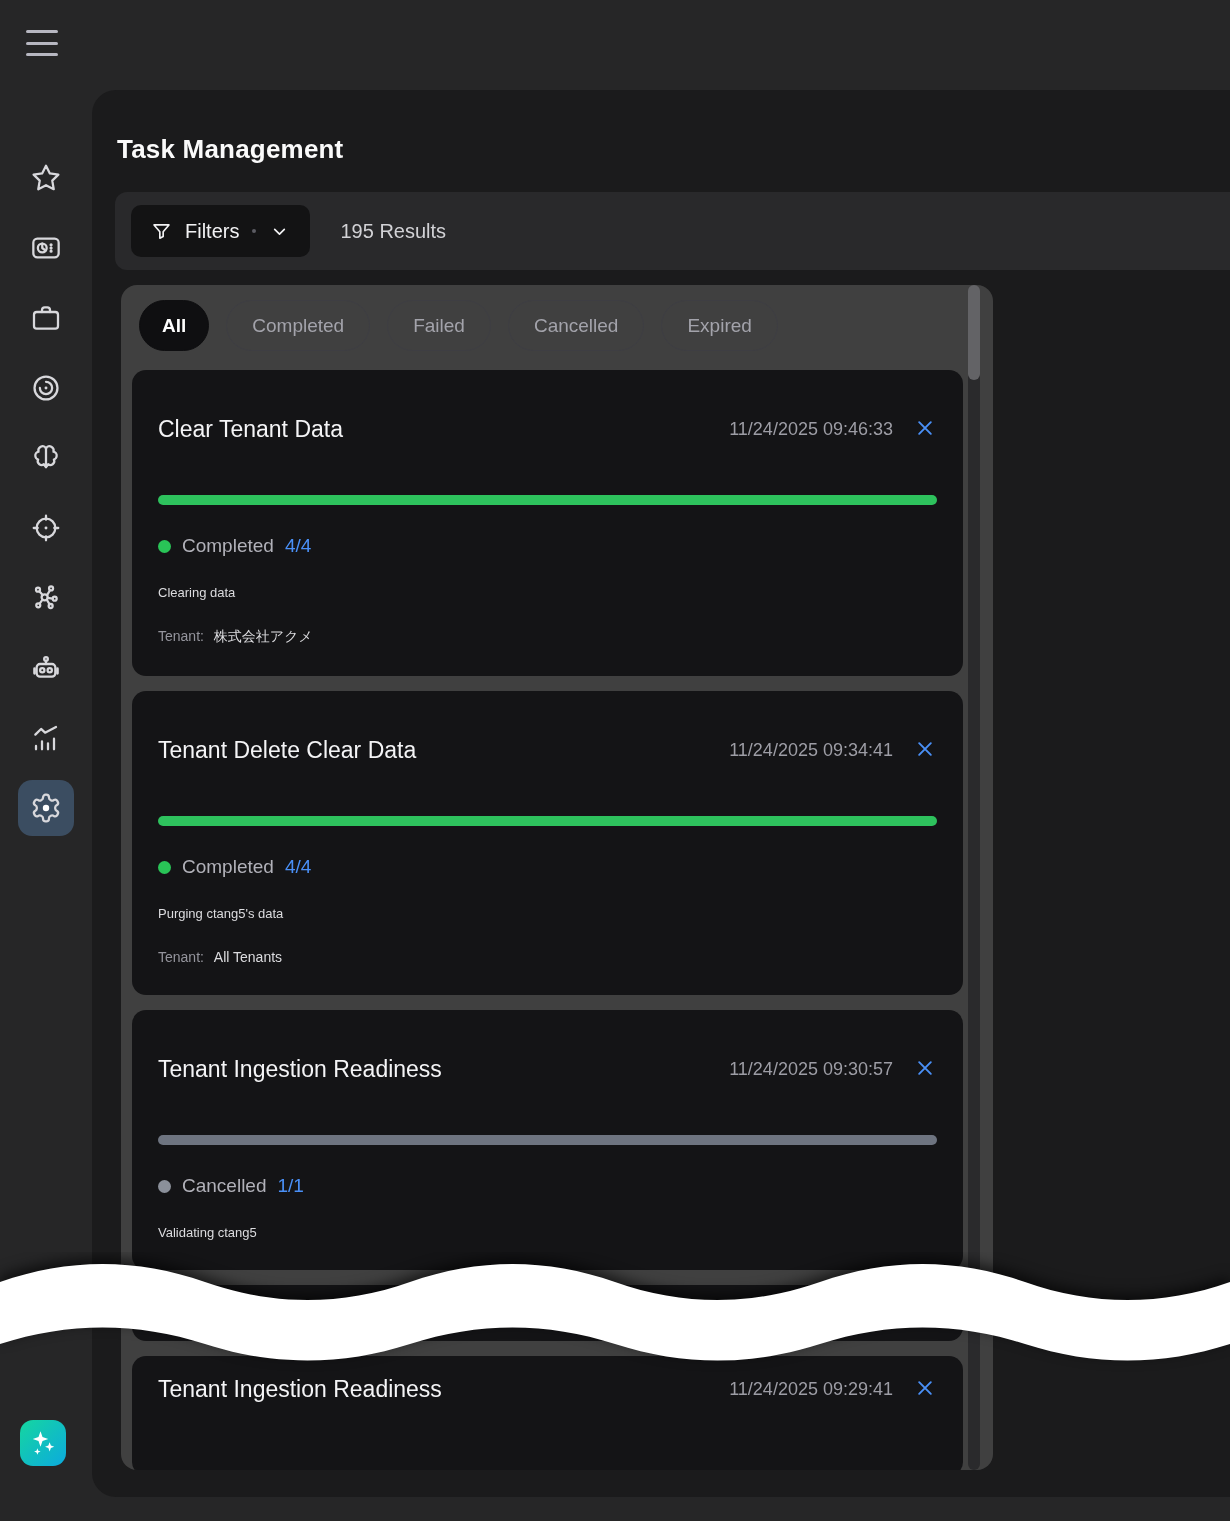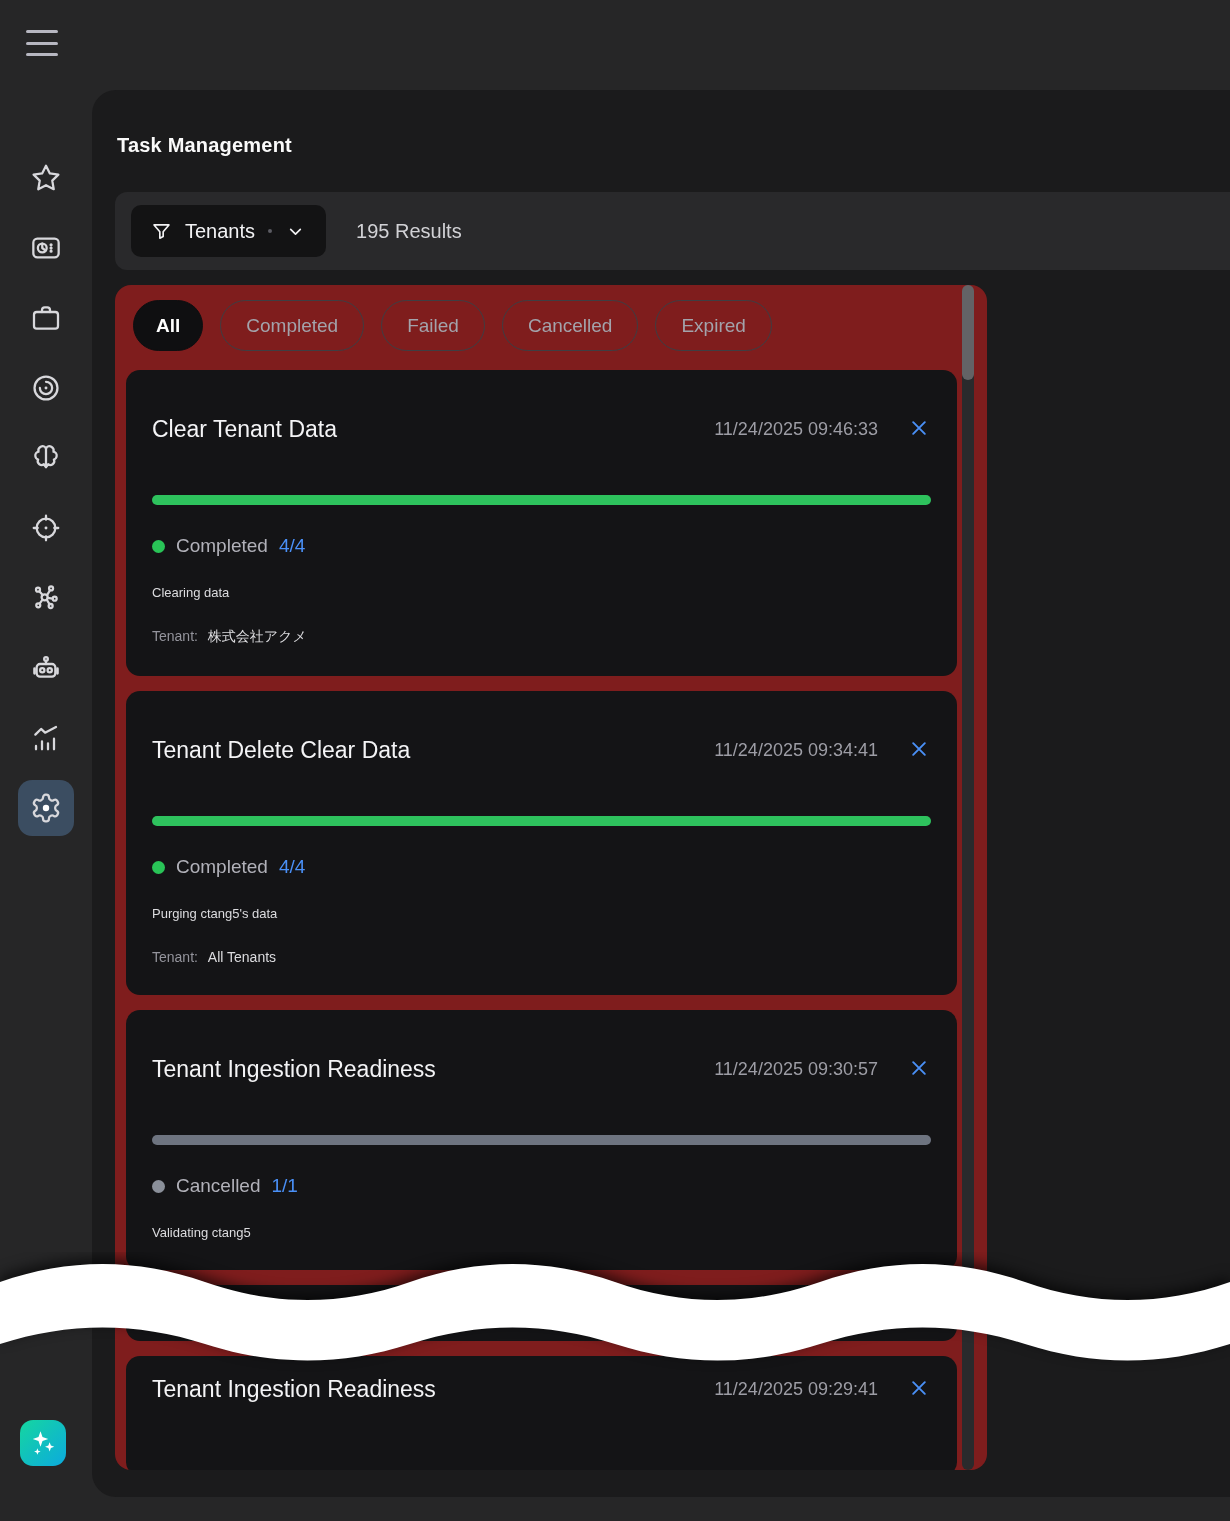--- a/index.html
+++ b/index.html
@@ -22,43 +22,43 @@
   .nav-item svg { width:32px; height:32px; stroke:#d8d8dc; fill:none; stroke-width:1.7; stroke-linecap:round; stroke-linejoin:round; }
   .nav-item.active { background:#3b4d61; }
   .ai-button { position:absolute; left:20px; bottom:55px; width:46px; height:46px; border-radius:13px;
     background:linear-gradient(135deg,#15d6a0 0%,#0caade 100%); border:none; cursor:pointer;
     display:flex; align-items:center; justify-content:center; }
   .ai-button svg { width:30px; height:30px; fill:#fff; }
 
   
   .panel { position:absolute; left:92px; top:90px; width:1138px; height:1407px;
     background:#1b1b1c; border-radius:24px 0 0 24px; }
-  .page-title { position:absolute; left:25px; top:44px; font-size:20px; font-weight:bold; color:#fafafa; letter-spacing:.2px; }
+  .page-title { position:absolute; left:25px; top:44px; font-size:26px; font-weight:bold; color:#fafafa; letter-spacing:.2px; }
 
   .filter-bar { position:absolute; left:23px; top:102px; right:0; height:78px;
     background:#29292b; border-radius:12px 0 0 12px; display:flex; align-items:center; }
   .filters-btn { margin-left:16px; height:52px; padding:0 20px; background:#131314; border:none; border-radius:10px;
     display:flex; align-items:center; gap:13px; cursor:pointer; color:#f2f2f4; font-size:20px; font-family:inherit; }
   .filters-btn svg { width:21px; height:21px; stroke:#f2f2f4; fill:none; stroke-width:1.9; stroke-linecap:round; stroke-linejoin:round; }
   .filters-dot { width:4px; height:4px; border-radius:50%; background:#5c5c63; }
   .results { margin-left:30px; color:#d2d2d6; font-size:20px; }
 
   
-  .chips-panel { position:absolute; left:23px; top:195px; width:872px; height:1185px;
-    background:#7f1d1d; border-radius:16px; overflow:hidden; }
+  .chips-panel { position:absolute; left:29px; top:195px; width:872px; height:1185px;
+    background:#404040; border-radius:16px; overflow:hidden; }
   .chips-row { padding:15px 0 0 18px; display:flex; gap:17px; }
   .chip { height:51px; border-radius:26px; border:1px solid #3e3e43; background:transparent;
     color:#a3a3ab; font-size:19px; font-family:inherit; display:flex; align-items:center; padding:0 25px; cursor:pointer; white-space:nowrap; }
   .chip.active { background:#0f0f11; border-color:#0f0f11; color:#ffffff; font-weight:bold; padding:0 22px; }
 
   .cards { position:absolute; left:11px; right:30px; top:85px; bottom:0; }
   .card { background:#141416; border-radius:14px; padding:46px 26px 30px; margin-bottom:15px; }
   .card-head { display:flex; justify-content:space-between; align-items:center; }
   .card-title { font-size:23px; font-weight:normal; color:#f4f4f6; }
-  .head-right { display:flex; align-items:center; gap:29px;margin-left:28px; }
+  .head-right { display:flex; align-items:center; gap:20px;margin-left:28px; }
   .ts { font-size:18px; color:#9d9da5; }
   .close-x { background:none; border:none; cursor:pointer; width:24px; height:24px; padding:0; }
   .close-x svg { width:20px; height:20px; stroke:#4a90f7; stroke-width:2.3; stroke-linecap:round; fill:none; }
   .bar { height:10px; border-radius:5px; margin-top:52px; width:100%; }
   .bar.green { background:#2ec25d; }
   .bar.gray  { background:#6e7480; }
   .status-row { margin-top:30px; display:flex; align-items:center; gap:11px; font-size:19px; }
   .dot { width:13px; height:13px; border-radius:50%; }
   .dot.green { background:#29c457; }
   .dot.gray  { background:#8b909a; }
@@ -179,21 +179,21 @@
 </aside>
 
 <main class="panel">
   <h1 class="page-title">Task Management</h1>
 
   <div class="filter-bar">
     <button class="filters-btn">
       <svg viewBox="0 0 24 24">
           <path d="M3.5 4.5h17l-6.6 7.8v5.4l-3.8 2v-7.4z"></path>
         </svg>
-      <span>Tenants</span>
+      <span>Filters</span>
       <span class="filters-dot"></span>
       <svg viewBox="0 0 24 24">
           <path d="M6.5 9.5l5.5 5.5 5.5-5.5"></path>
         </svg>
     </button>
     <span class="results">195 Results</span>
   </div>
 
   <section class="chips-panel">
     <div class="chips-row">

